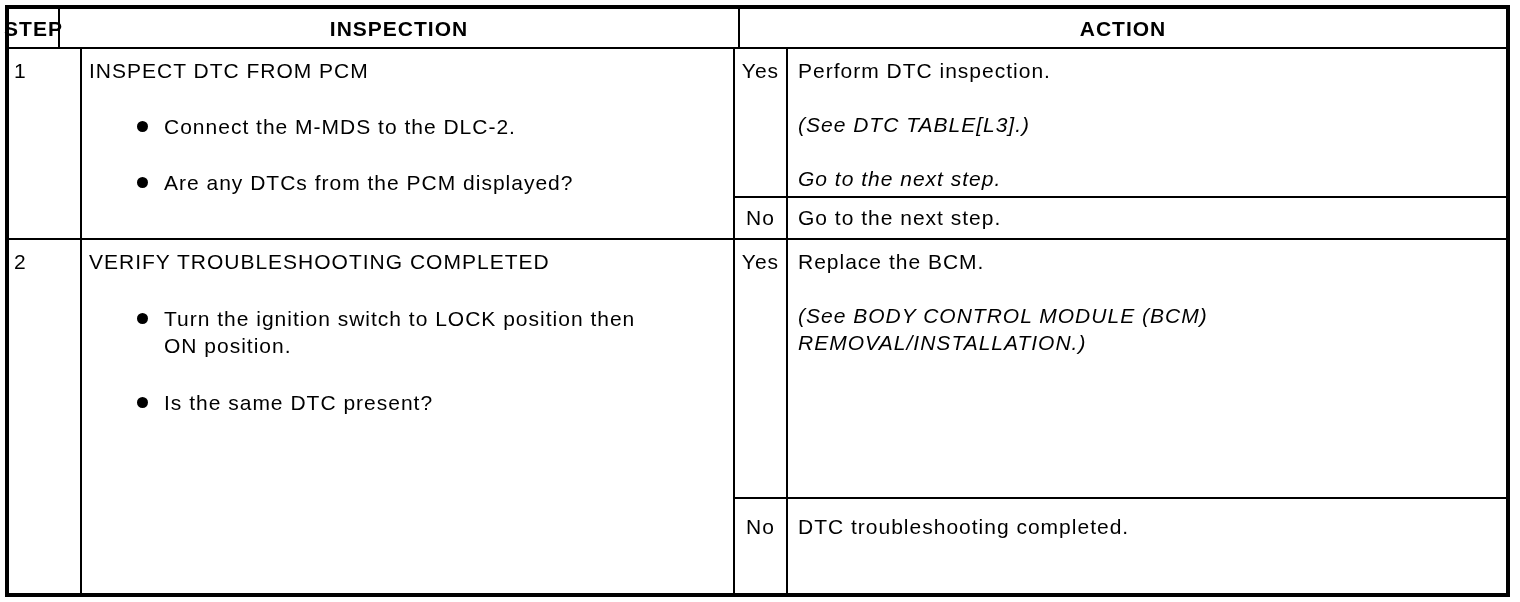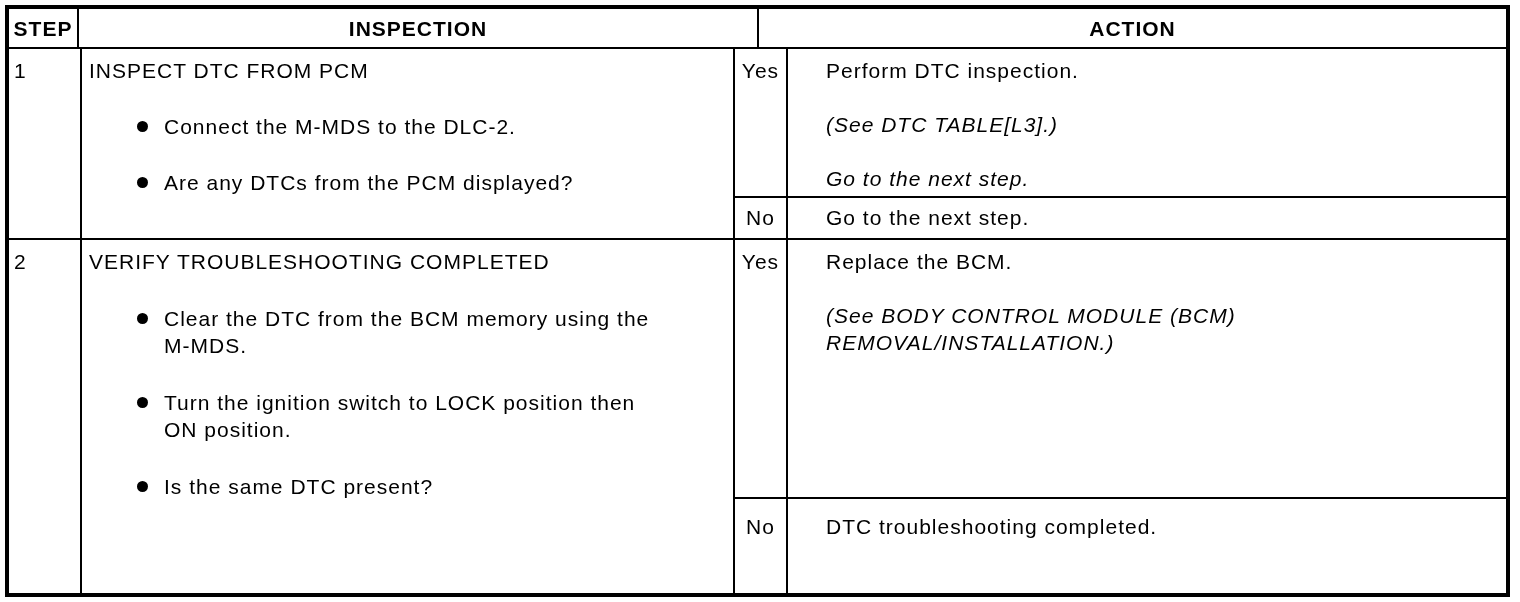--- a/index.html
+++ b/index.html
@@ -28,21 +28,21 @@
     display: flex;
     height: 40px;
     border-bottom: 2px solid #000000;
     font-weight: bold;
   }
   .hdr-cell {
     display: flex;
     align-items: center;
     justify-content: center;
   }
-  .hc-step  { width: 70px;  border-right: 2px solid #000000; }
+  .hc-step  { width: 51px;  border-right: 2px solid #000000; }
   .hc-insp  { width: 680px; border-right: 2px solid #000000; }
   .hc-act   { flex: 1; }
 
   
   .step-row { display: flex; }
   .row-1 { height: 191px; border-bottom: 2px solid #000000; }
   .row-2 { flex: 1; }
 
   .c-step {
     width: 73px;
@@ -66,21 +66,21 @@
   .row-2 .bullet { margin-top: 30px; }
   .bullet .dot {
     position: absolute;
     left: -27px; top: 8px;
     width: 11px; height: 11px;
     background: #000000;
     border-radius: 50%;
   }
 
   .c-right { flex: 1; display: flex; flex-direction: column; }
-  .sub-row { display: flex; gap: 28px; }
+  .sub-row { display: flex; }
   .sub-yes-1 { height: 149px; border-bottom: 2px solid #000000; }
   .sub-yes-2 { height: 259px; border-bottom: 2px solid #000000; }
   .sub-no    { flex: 1; }
 
   .c-yn {
     width: 53px;
     border-right: 2px solid #000000;
     text-align: center;
     padding-top: 8px;
   }
@@ -142,24 +142,20 @@
   </div>
 
   <div class="step-row row-2">
     <div class="c-step">
       <span>2</span>
     </div>
     <div class="c-insp">
       <div class="insp-title">VERIFY TROUBLESHOOTING COMPLETED</div>
       <div class="bullet">
         <span class="dot"></span>
-        <span>Clear the DTC from the BCM memory using the M-MDS.</span>
-      </div>
-      <div class="bullet">
-        <span class="dot"></span>
         <span>Turn the ignition switch to LOCK position then ON position.</span>
       </div>
       <div class="bullet">
         <span class="dot"></span>
         <span>Is the same DTC present?</span>
       </div>
     </div>
     <div class="c-right">
       <div class="sub-row sub-yes-2">
         <div class="c-yn">Yes</div>

